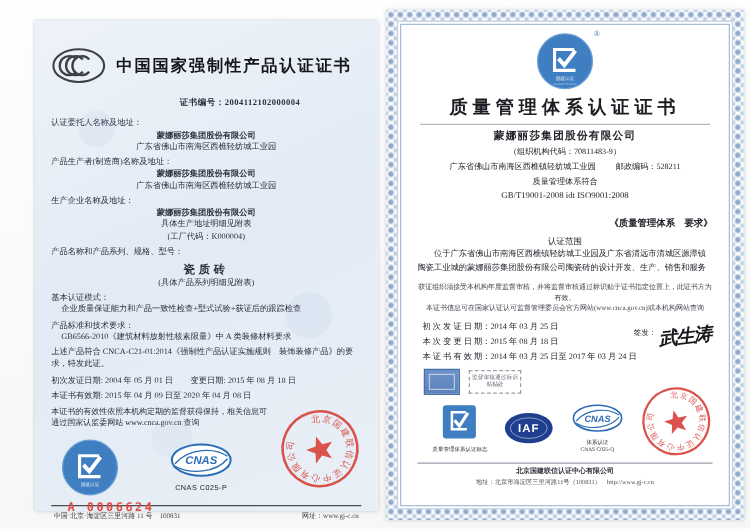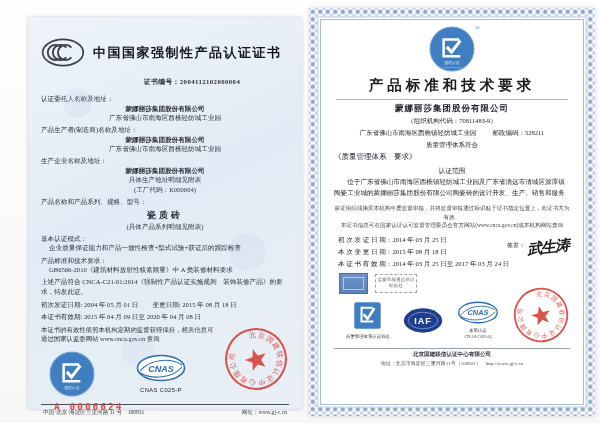--- a/index.html
+++ b/index.html
@@ -58,21 +58,21 @@
   .reg-mark{position:absolute;right:-3px;top:-2px;font-size:6.5px;color:#4f7db5;}
   .r-title{text-align:center;font-weight:bold;font-size:14.5px;letter-spacing:4px;
     color:#1b1c21;font-family:"Liberation Sans",sans-serif;margin:4px 2px 0;
     padding-bottom:4px;border-bottom:1px solid #b3b8c2;white-space:nowrap;}
   .r-reg{text-align:center;font-size:7px;margin-top:5px;letter-spacing:.4px;}
   .r-company{text-align:center;font-size:8.5px;font-weight:bold;margin-top:3px;letter-spacing:1px;}
   .r-orgcode{text-align:center;font-size:6.5px;margin-top:2px;}
   .r-addr{display:flex;justify-content:center;gap:16px;font-size:6.5px;margin-top:3px;}
   .r-line{text-align:center;font-size:6.5px;margin-top:3px;}
   .r-std{text-align:center;font-size:7px;margin-top:2px;}
-  .r-stdname{text-align:left;font-size:7.5px;font-weight:normal;margin-top:2px;}
+  .r-stdname{text-align:right;font-size:7.5px;font-weight:bold;margin-top:14px;}
   .r-scope-label{text-align:center;font-size:6.8px;margin-top:4px;}
   .r-scope{font-size:6.6px;line-height:1.6;text-indent:2em;margin-top:1px;}
   .r-notes{text-align:center;font-size:5.6px;color:#3c3f48;line-height:1.55;margin-top:6px;}
   .r-dates{position:relative;font-size:6.6px;line-height:1.85;margin-top:4px;padding-left:4px;}
   .r-sign{position:absolute;right:0;top:0;display:flex;align-items:flex-start;gap:3px;}
   .sign-label{font-size:6px;margin-top:6px;}
   .signature{font-size:15px;font-weight:bold;transform:rotate(-7deg) skewX(-14deg);
     font-family:"DejaVu Serif",serif;color:#17171c;letter-spacing:-1px;}
   .r-sticker-row{display:flex;gap:7px;align-items:center;margin-top:2px;padding-left:5px;}
   .stamp{width:27px;height:19px;background:linear-gradient(#6d92c9,#5b82bb);
@@ -190,28 +190,29 @@
           <circle cx="22" cy="22" r="21" fill="#3f7ec0"></circle>
           <circle cx="22" cy="22" r="21" fill="none" stroke="#6ba0d4" stroke-width="1"></circle>
           <path d="M29,13 H14 V29 H30" stroke="#fff" stroke-width="2.4" fill="none"></path>
           <path d="M17,20 l4.5,5 L30,14" stroke="#fff" stroke-width="3" fill="none"></path>
           <text x="22" y="36" font-size="3.6" fill="#d8e8f6" text-anchor="middle">国建认证</text>
           <text x="22" y="40" font-size="1.9" fill="#bcd6ee" text-anchor="middle" font-family="Liberation Sans, sans-serif">GJ CERTIFICATION</text>
         </svg>
         <span class="reg-mark">®</span>
       </div>
 
-      <div class="r-title">产品标准和技术要求</div>
+      <div class="r-title">质量管理体系认证证书</div>
       <div class="r-company">蒙娜丽莎集团股份有限公司</div>
       <div class="r-orgcode">（组织机构代码：70811483-9）</div>
       <div class="r-addr">
         <span>广东省佛山市南海区西樵镇轻纺城工业园</span>
         <span>邮政编码：528211</span>
       </div>
       <div class="r-line">质量管理体系符合</div>
+      <div class="r-std">GB/T19001-2008 idt ISO9001:2008</div>
       <div class="r-stdname">《质量管理体系　要求》</div>
       <div class="r-scope-label">认证范围</div>
       <div class="r-scope">位于广东省佛山市南海区西樵镇轻纺城工业园及广东省清远市清城区源潭镇陶瓷工业城的蒙娜丽莎集团股份有限公司陶瓷砖的设计开发、生产、销售和服务</div>
       <div class="r-notes">
         <div>获证组织须接受本机构年度监督审核，并将监督审核通过标识贴于证书指定位置上，此证书方为有效。</div>
         <div>本证书信息可在国家认证认可监督管理委员会官方网站(www.cnca.gov.cn)或本机构网站查询</div>
       </div>
 
       <div class="r-dates">
         <div>初 次 发 证 日 期：2014 年 03 月 25 日</div>

